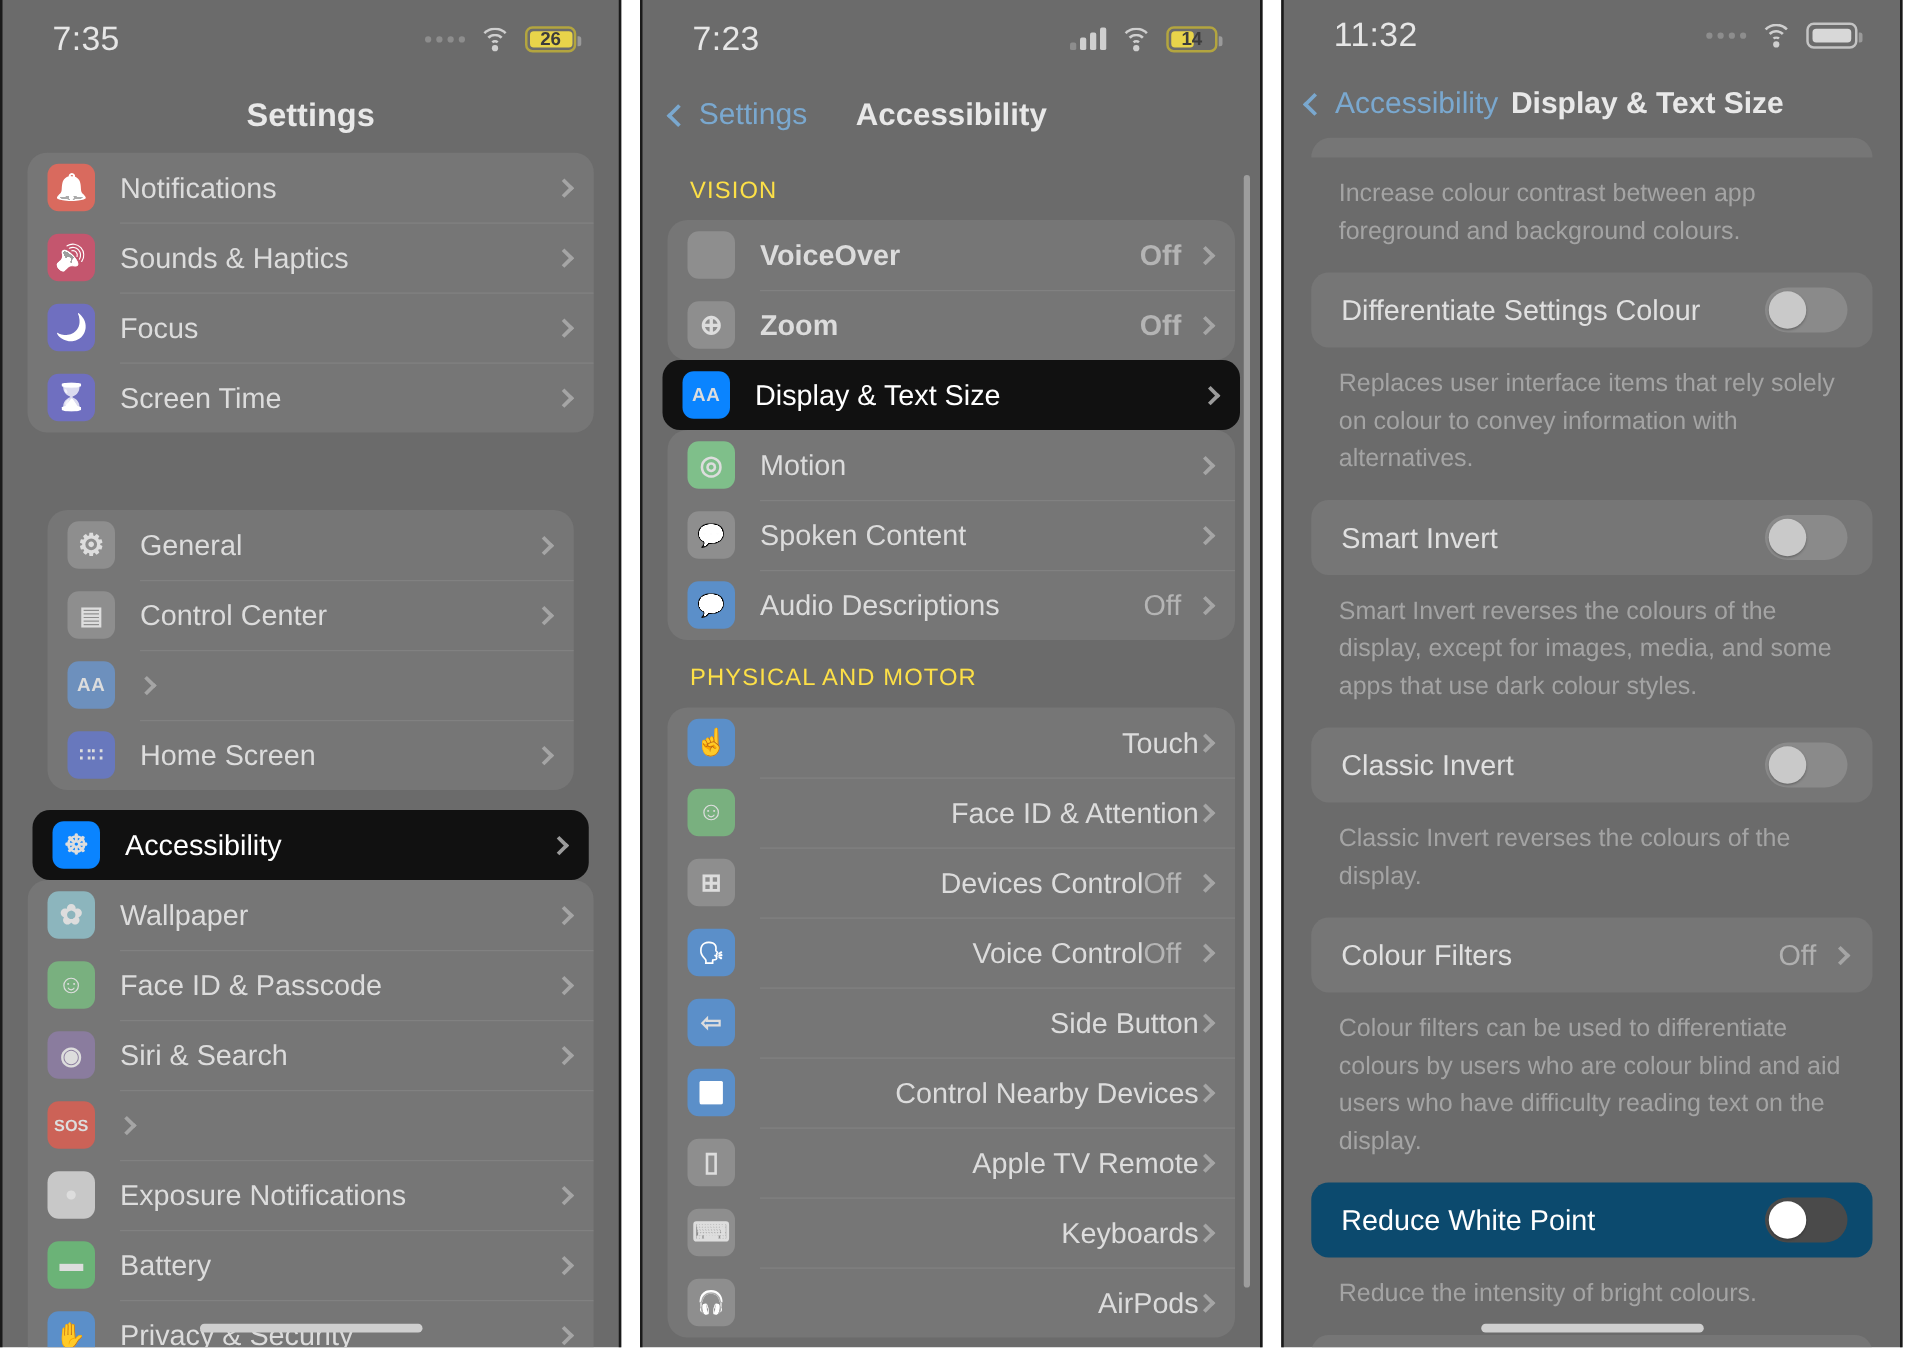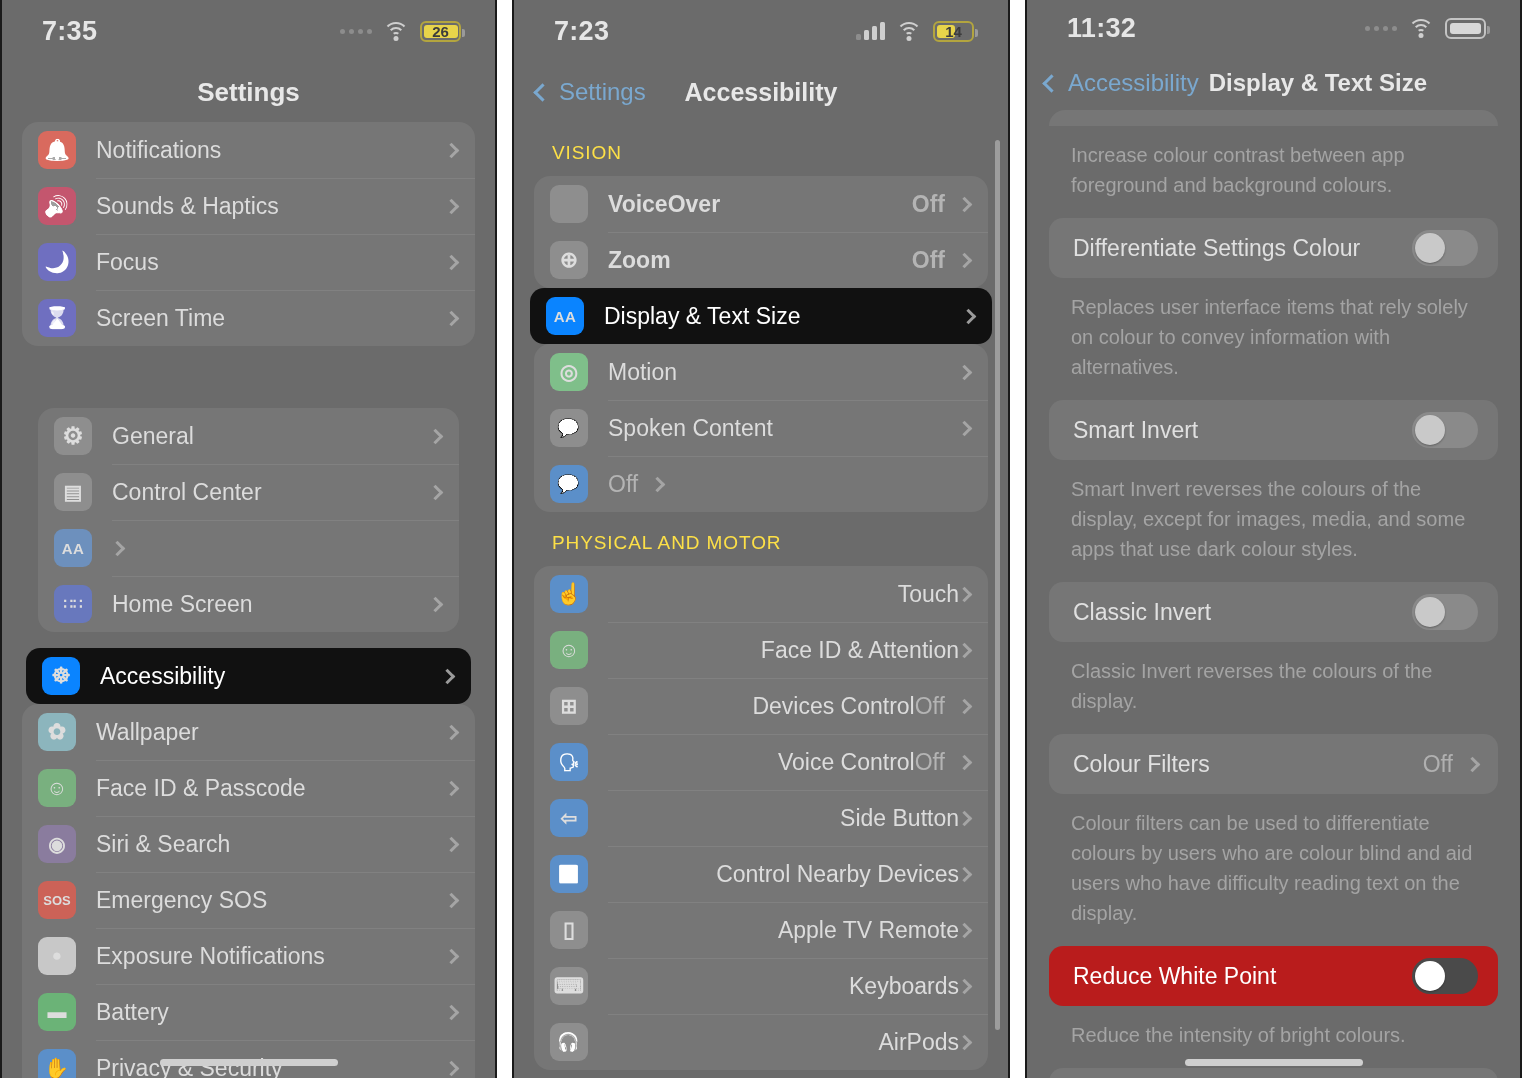--- a/index.html
+++ b/index.html
@@ -12,21 +12,21 @@
            border-left:2px solid #1a1a1a; border-right:2px solid #1a1a1a; }
   .p1 { width:497px; }
   .gap { width:15px; height:1078px; background:#ffffff; }
   .p2 { width:498px; }
   .p3 { width:497px; }
 
   
   
   .statusbar { height:62px; display:flex; align-items:center; justify-content:space-between;
                padding:0 34px 0 40px; color:#e4e4e4; }
-  .sb-time { font-size:27px; font-weight:700; letter-spacing:.3px; color:#e6e6e6; }
+  .sb-time { font-size:27px; font-weight:400; letter-spacing:.3px; color:#e6e6e6; }
   .sb-right { display:flex; align-items:center; gap:11px; }
 
   .dots { display:flex; gap:4px; align-items:flex-end; }
   .dots i { width:5px; height:5px; border-radius:50%; background:#8d8d8d; display:block; }
 
   .bars { display:flex; gap:3px; align-items:flex-end; height:17px; }
   .bars i { width:5px; background:#8d8d8d; border-radius:1.5px; display:block; }
   .bars i:nth-child(1){height:6px;background:#8d8d8d;}
   .bars i:nth-child(2){height:10px;background:#cfcfcf;}
   .bars i:nth-child(3){height:14px;background:#cfcfcf;}
@@ -88,21 +88,21 @@
   .row.hl + .row::before, .row.hl::before { display:none; }
   .row.hl .chev { border-color:#9b9b9b; }
 
   .section-hdr { font-size:19px; color:#fde047; letter-spacing:.9px;
                  padding:20px 0 12px 38px; text-transform:uppercase; }
 
   
   .trow { display:flex; align-items:center; justify-content:space-between;
           background:#767676; border-radius:14px; margin:0 22px; height:60px;
           padding:0 20px 0 24px; }
-  .trow.hl { background:#b91c1c; }
+  .trow.hl { background:#0c4a6e; }
   .trow .tlabel { font-size:23px; color:#e0e0e0; }
   .trow.hl .tlabel { color:#ffffff; }
   .trow .tvalue { font-size:23px; color:#b0b0b0; margin-left:auto; margin-right:14px; }
   .toggle { width:66px; height:36px; border-radius:18px; background:#8a8a8a;
             position:relative; flex:none; }
   .toggle .knob { position:absolute; top:3px; left:3px; width:30px; height:30px;
                   border-radius:50%; background:#c9c9c9; box-shadow:0 1px 2px rgba(0,0,0,.3); }
   .toggle.bright .knob { background:#ffffff; }
   .toggle.bright { background:#4a4a4a; }
 
@@ -244,21 +244,20 @@
               <div class="label">Face ID &amp; Passcode</div>
               <div class="chev"></div>
             </div>
             <div class="row">
               <div class="ic g-siri" style="background: rgb(138, 124, 158);"></div>
               <div class="label">Siri &amp; Search</div>
               <div class="chev"></div>
             </div>
             <div class="row">
               <div class="ic g-sos" style="background: rgb(204, 98, 87);"></div>
-              <div class="label">Emergency SOS</div>
               <div class="chev"></div>
             </div>
             <div class="row">
               <div class="ic g-exp" style="background: rgb(200, 200, 200);"></div>
               <div class="label">Exposure Notifications</div>
               <div class="chev"></div>
             </div>
             <div class="row">
               <div class="ic g-batt" style="background: rgb(107, 179, 119);"></div>
               <div class="label">Battery</div>
@@ -337,20 +336,21 @@
               <div class="label">Motion</div>
               <div class="chev"></div>
             </div>
             <div class="row">
               <div class="ic g-spoken" style="background: rgb(142, 142, 142);"></div>
               <div class="label">Spoken Content</div>
               <div class="chev"></div>
             </div>
             <div class="row">
               <div class="ic g-audio" style="background: rgb(91, 143, 201);"></div>
+              <div class="label">Audio Descriptions</div>
               <div class="value">Off</div>
               <div class="chev"></div>
             </div>
           </div>
         </div>
         <div class="section-hdr">PHYSICAL AND MOTOR</div>
         <div style="margin: 0px 20px;">
           <div class="group" style="margin: 0px; text-align: right;">
             <div class="row">
               <div class="ic g-touch" style="background: rgb(91, 143, 201);"></div>

